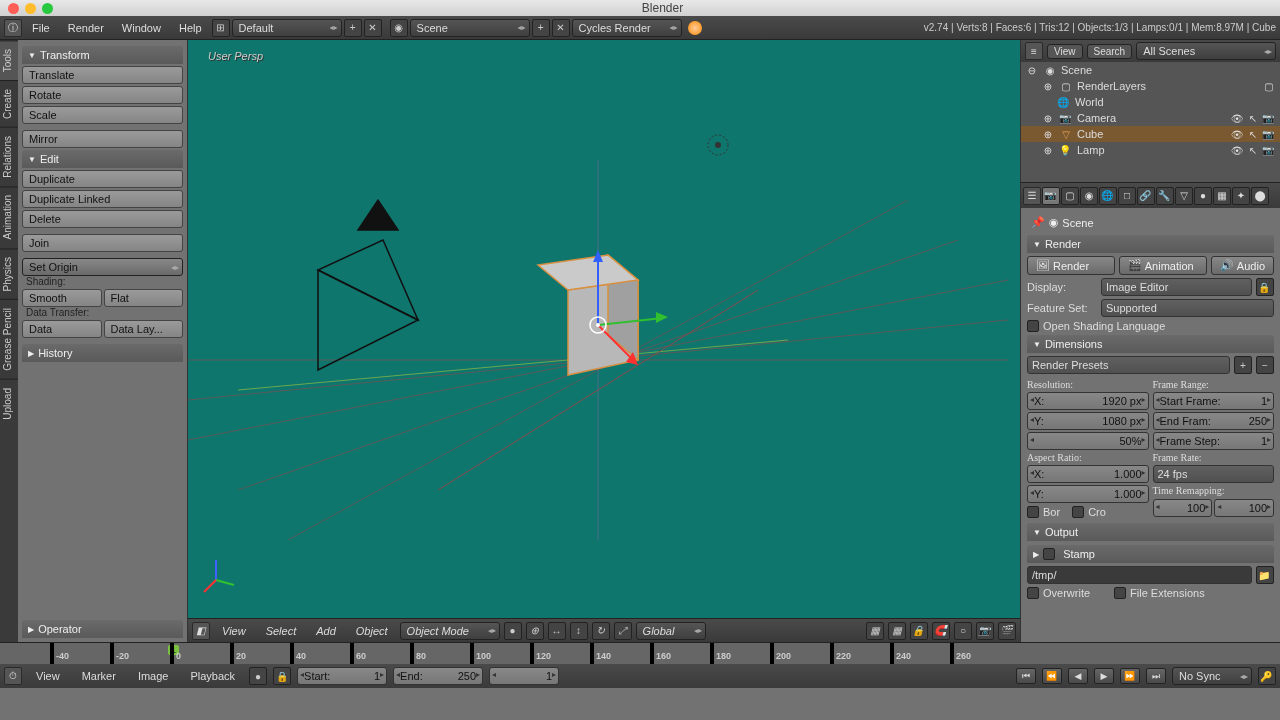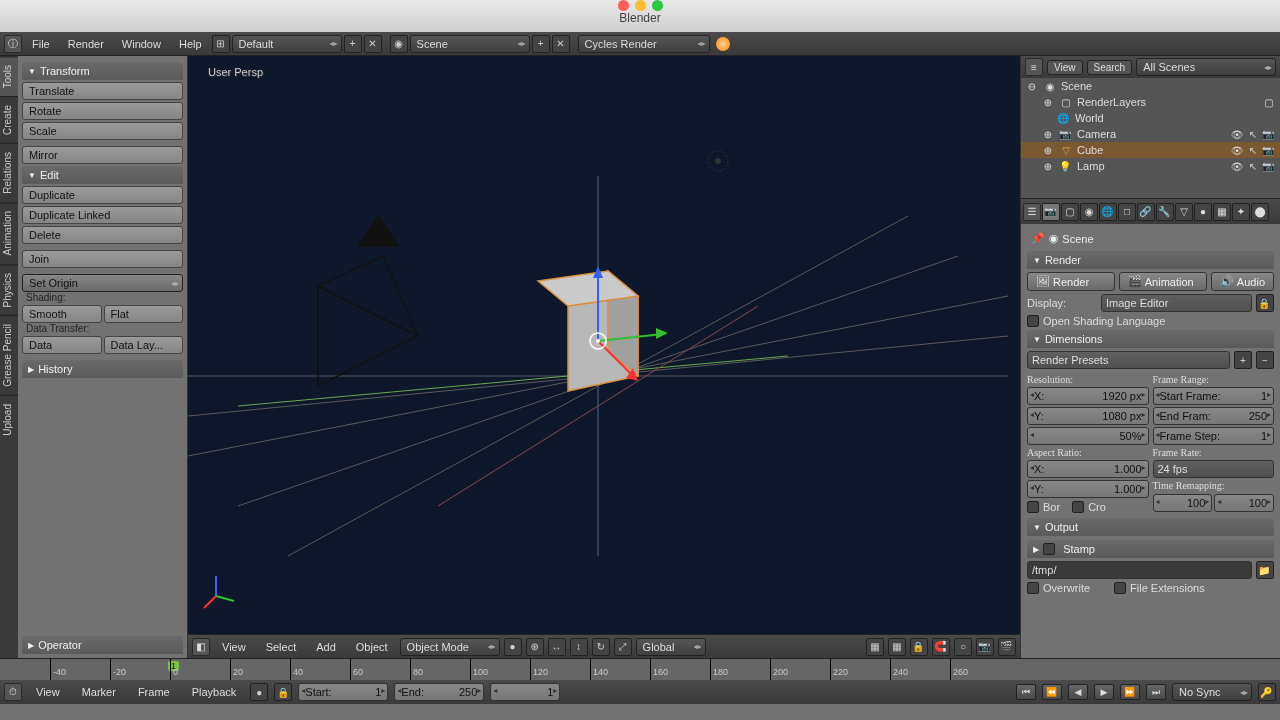--- a/index.html
+++ b/index.html
@@ -1,17 +1,17 @@
 <!DOCTYPE html>
 <html><head>
 <meta charset="utf-8">
 <style>
 * { margin:0; padding:0; box-sizing:border-box; font-family:"Helvetica Neue",Arial,sans-serif; font-size:11px; user-select:none; }
 body { width:1280px; height:720px; background:#727272; overflow:hidden; color:#ddd; }
-.titlebar { height:32px; background:linear-gradient(#e8e8e8,#d0d0d0); display:flex; align-items:center; padding:0 8px; color:#333;flex-direction:column; }
+.titlebar { height:16px; background:linear-gradient(#e8e8e8,#d0d0d0); display:flex; align-items:center; padding:0 8px; color:#333; }
 .traffic { display:flex; gap:6px; }
 .dot { width:11px; height:11px; border-radius:50%; }
 .dot.r{background:#ff5f56}.dot.y{background:#ffbd2e}.dot.g{background:#27c93f}
 .title { flex:1; text-align:center; font-size:12px; color:#444; }
 .menubar { height:24px; background:linear-gradient(#4a4a4a,#3a3a3a); display:flex; align-items:center; padding:0 4px; border-bottom:1px solid #222; gap:2px; }
 .ico { width:18px; height:18px; background:#555; border:1px solid #2a2a2a; border-radius:2px; display:flex; align-items:center; justify-content:center; font-size:10px; }
 .menu-item { padding:2px 8px; color:#ddd; cursor:pointer; }
 .dd { height:18px; background:linear-gradient(#555,#3f3f3f); border:1px solid #222; border-radius:3px; padding:0 16px 0 6px; display:flex; align-items:center; position:relative; color:#ddd; }
 .dd::after { content:"◂▸"; position:absolute; right:3px; font-size:8px; color:#aaa; }
 .sq { width:18px; height:18px; background:#444; border:1px solid #222; border-radius:2px; display:flex; align-items:center; justify-content:center; font-size:10px; color:#ccc; }
@@ -22,21 +22,21 @@
 .vtab { writing-mode:vertical-rl; transform:rotate(180deg); padding:8px 2px; text-align:center; background:#3a3a3a; border-bottom:1px solid #222; font-size:10px; color:#ccc; cursor:pointer; }
 .vtab.active { background:#555; }
 .toolpanel { width:170px; background:#727272; border-right:1px solid #333; padding:4px; overflow:hidden; }
 .ph { background:linear-gradient(#6a6a6a,#5a5a5a); padding:3px 6px; border-radius:3px 3px 0 0; color:#eee; font-size:11px; margin-top:2px; display:flex; align-items:center; gap:4px; }
 .ph::before { content:"▼"; font-size:8px; }
 .ph.collapsed::before { content:"▶"; }
 .btn { background:linear-gradient(#9a9a9a,#858585); border:1px solid #444; border-radius:3px; padding:2px 6px; color:#111; margin-top:2px; display:block; width:100%; text-align:left; cursor:pointer; font-size:11px; }
 .btn-row { display:flex; gap:2px; margin-top:2px; }
 .btn-row .btn { margin-top:0; flex:1; }
 .lbl { color:#222; font-size:10px; padding-left:4px; }
-.viewport { flex:1; background:#0f172a; position:relative; overflow:hidden; }
+.viewport { flex:1; background:#0f766e; position:relative; overflow:hidden;font-style:italic; }
 .viewport svg { width:100%; height:100%; }
 .persp { position:absolute; top:10px; left:20px; color:#ccc; font-size:11px; text-shadow:1px 1px #333; }
 .objname { position:absolute; bottom:10px; left:40px; color:#ccc; font-size:11px; }
 .rpanel { width:260px; background:#727272; display:flex; flex-direction:column; border-left:1px solid #333; }
 .outliner-hdr { height:22px; background:linear-gradient(#4a4a4a,#3a3a3a); display:flex; align-items:center; padding:0 4px; gap:4px; }
 .out-btn { padding:1px 6px; background:#555; border:1px solid #222; border-radius:3px; color:#ddd; font-size:10px; }
 .outliner { height:120px; background:#555; overflow:auto; font-size:11px; }
 .orow { display:flex; align-items:center; padding:1px 4px; gap:4px; }
 .orow.sel { background:#7a5830; }
 .oic { width:14px; height:14px; display:inline-flex; align-items:center; justify-content:center; font-size:10px; }
@@ -52,21 +52,21 @@
 .numfield { background:linear-gradient(#888,#777); border:1px solid #333; border-radius:3px; padding:2px 6px; color:#111; display:flex; justify-content:space-between; position:relative; font-size:10px; }
 .numfield::before { content:"◂"; position:absolute; left:2px; font-size:8px; color:#333; }
 .numfield::after { content:"▸"; position:absolute; right:2px; font-size:8px; color:#333; }
 .chk { width:12px; height:12px; background:#444; border:1px solid #222; border-radius:2px; }
 .cols { display:flex; gap:4px; }
 .col { flex:1; }
 .col .lbl2 { color:#ddd; font-size:10px; margin:2px 0;font-family:Liberation Serif, serif; }
 .vp-footer { height:24px; background:linear-gradient(#4a4a4a,#3a3a3a); display:flex; align-items:center; padding:0 4px; gap:4px; border-top:1px solid #222; }
 .timeline { height:46px; background:#5a5a5a; border-top:1px solid #222; position:relative; }
 .timeline-ruler { height:22px; background:#666; position:relative; border-bottom:1px solid #333; }
-.tick { position:absolute; top:0; height:22px; border-left:1px solid #000000; font-size:9px; color:#ccc; padding-left:2px; padding-top:8px; }
+.tick { position:absolute; top:0; height:22px; border-left:4px solid #000000; font-size:9px; color:#ccc; padding-left:2px; padding-top:8px;font-weight:bold; }
 .playhead { position:absolute; top:0; bottom:0; width:1px; background:#7ac142; }
 .phlabel { position:absolute; top:2px; background:#7ac142; color:#111; font-size:9px; padding:0 3px; border-radius:2px; }
 .tl-footer { height:24px; background:linear-gradient(#4a4a4a,#3a3a3a); display:flex; align-items:center; padding:0 4px; gap:6px; position:absolute; bottom:0; left:0; right:0; }
 .play-btn { width:20px; height:16px; background:linear-gradient(#666,#4a4a4a); border:1px solid #222; border-radius:2px; display:flex; align-items:center; justify-content:center; font-size:9px; }
 .operator-panel { position:absolute; bottom:0; left:0; right:0; padding:4px; }
 </style>
 </head>
 <body>
 
 <div class="titlebar">
@@ -89,24 +89,25 @@
       <span>Default</span>
     </div>
   <div class="sq">+</div>
   <div class="sq">✕</div>
   <div class="sq" style="margin-left:6px">◉</div>
   <div class="dd" style="width:120px">
       <span>Scene</span>
     </div>
   <div class="sq">+</div>
   <div class="sq">✕</div>
-  <div class="dd" style="width:132px;margin-left:6px">
+  <div class="dd" style="width:110px;">
       <span>Cycles Render</span>
     </div>
   <div class="blender-logo"></div>
+  <div class="stats">v2.74 | Verts:8 | Faces:6 | Tris:12 | Objects:1/3 | Lamps:0/1 | Mem:8.97M | Cube</div>
 </div>
 
 <div class="main">
 
   <div class="vtabs">
     <div class="vtab active">Tools</div>
     <div class="vtab">Create</div>
     <div class="vtab">Relations</div>
     <div class="vtab">Animation</div>
     <div class="vtab">Physics</div>
@@ -325,20 +326,26 @@
             <span>🔊</span>
             <span>Audio</span>
           </button>
       </div>
       <div class="row">
           <span style="width:70px;color:#ddd">Display:</span>
           <div class="field">
             <span>Image Editor</span>
           </div>
           <div class="sq">🔒</div>
+        </div>
+      <div class="row">
+          <span style="width:70px;color:#ddd">Feature Set:</span>
+          <div class="field">
+            <span>Supported</span>
+          </div>
         </div>
       <div class="row">
           <span class="chk"></span>
           <span style="color:#ddd">Open Shading Language</span>
         </div>
 
       <div class="ph">Dimensions</div>
       <div class="row">
           <div class="field">
             <span>Render Presets</span>
@@ -448,21 +455,21 @@
       <div class="tick" style="left: 710px;">180</div>
       <div class="tick" style="left: 770px;">200</div>
       <div class="tick" style="left: 830px;">220</div>
       <div class="tick" style="left: 890px;">240</div>
       <div class="tick" style="left: 950px;">260</div>
     </div>
   <div class="tl-footer">
     <div class="ico">⏱</div>
     <div class="menu-item">View</div>
     <div class="menu-item">Marker</div>
-    <div class="menu-item">Frame</div>
+    <div class="menu-item">Image</div>
     <div class="menu-item">Playback</div>
     <div class="sq">●</div>
     <div class="sq">🔒</div>
     <div class="numfield" style="width:90px">
         <span>Start:</span>
         <span>1</span>
       </div>
     <div class="numfield" style="width:90px">
         <span>End:</span>
         <span>250</span>

